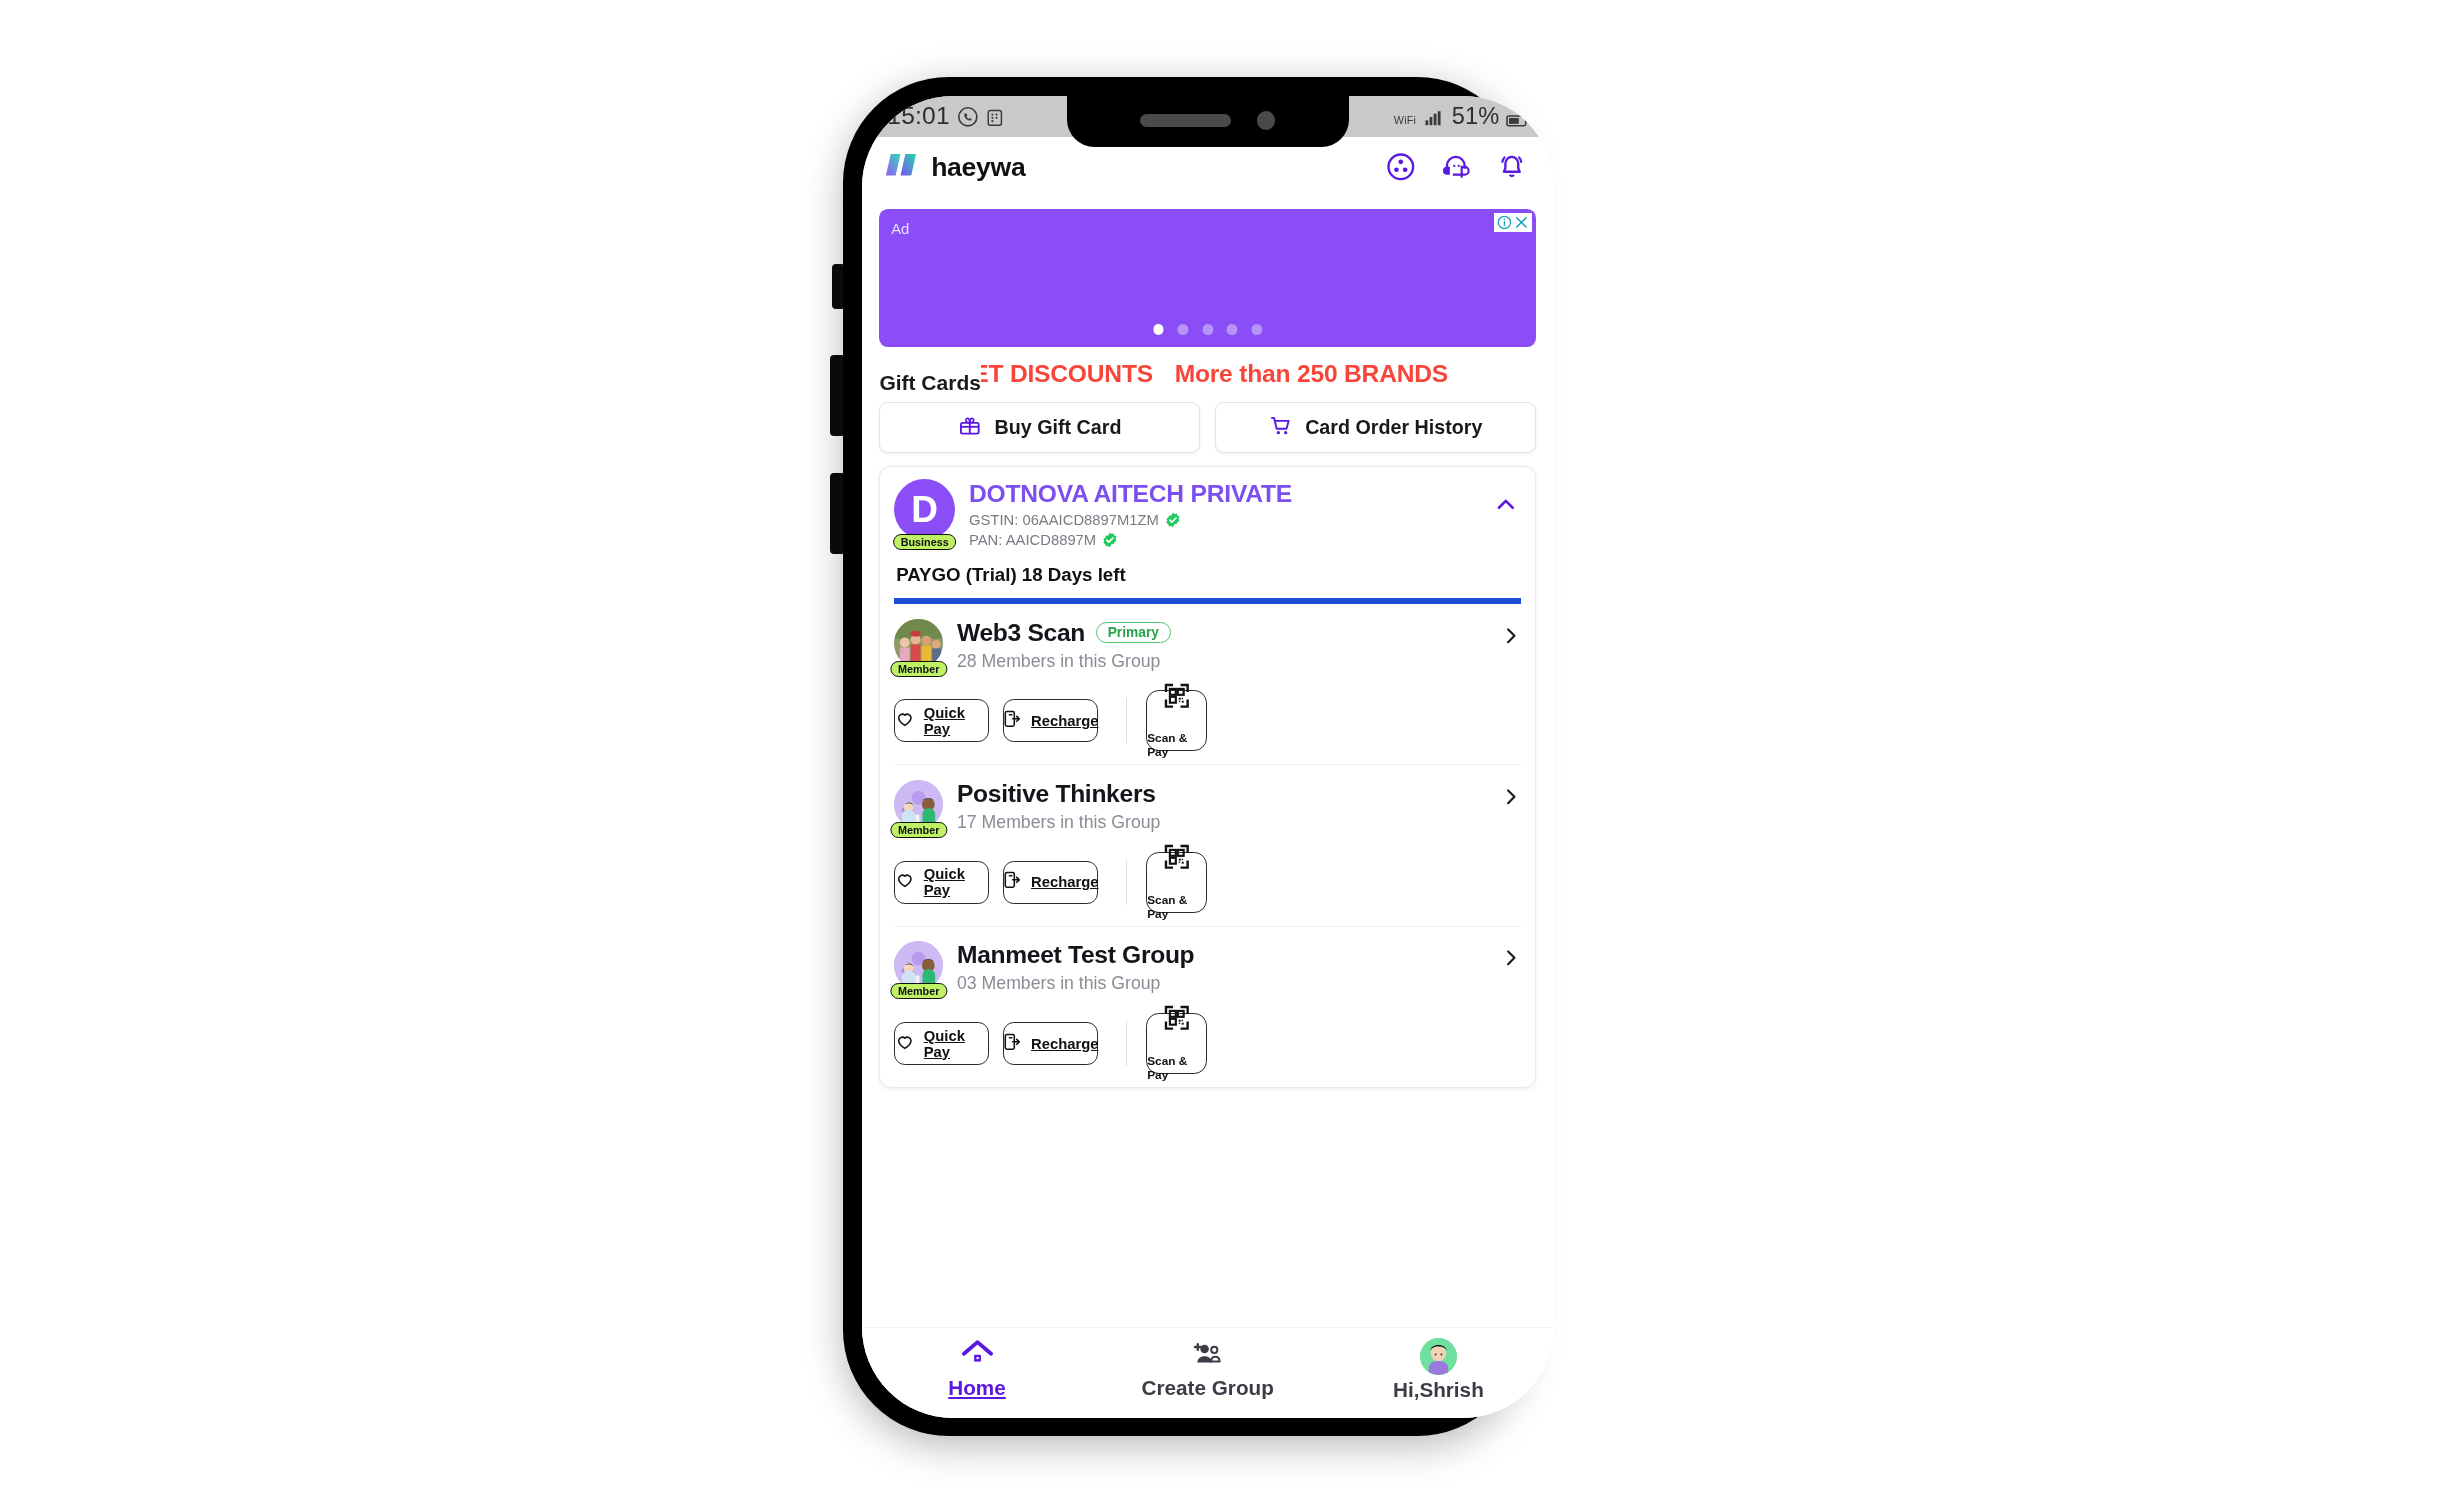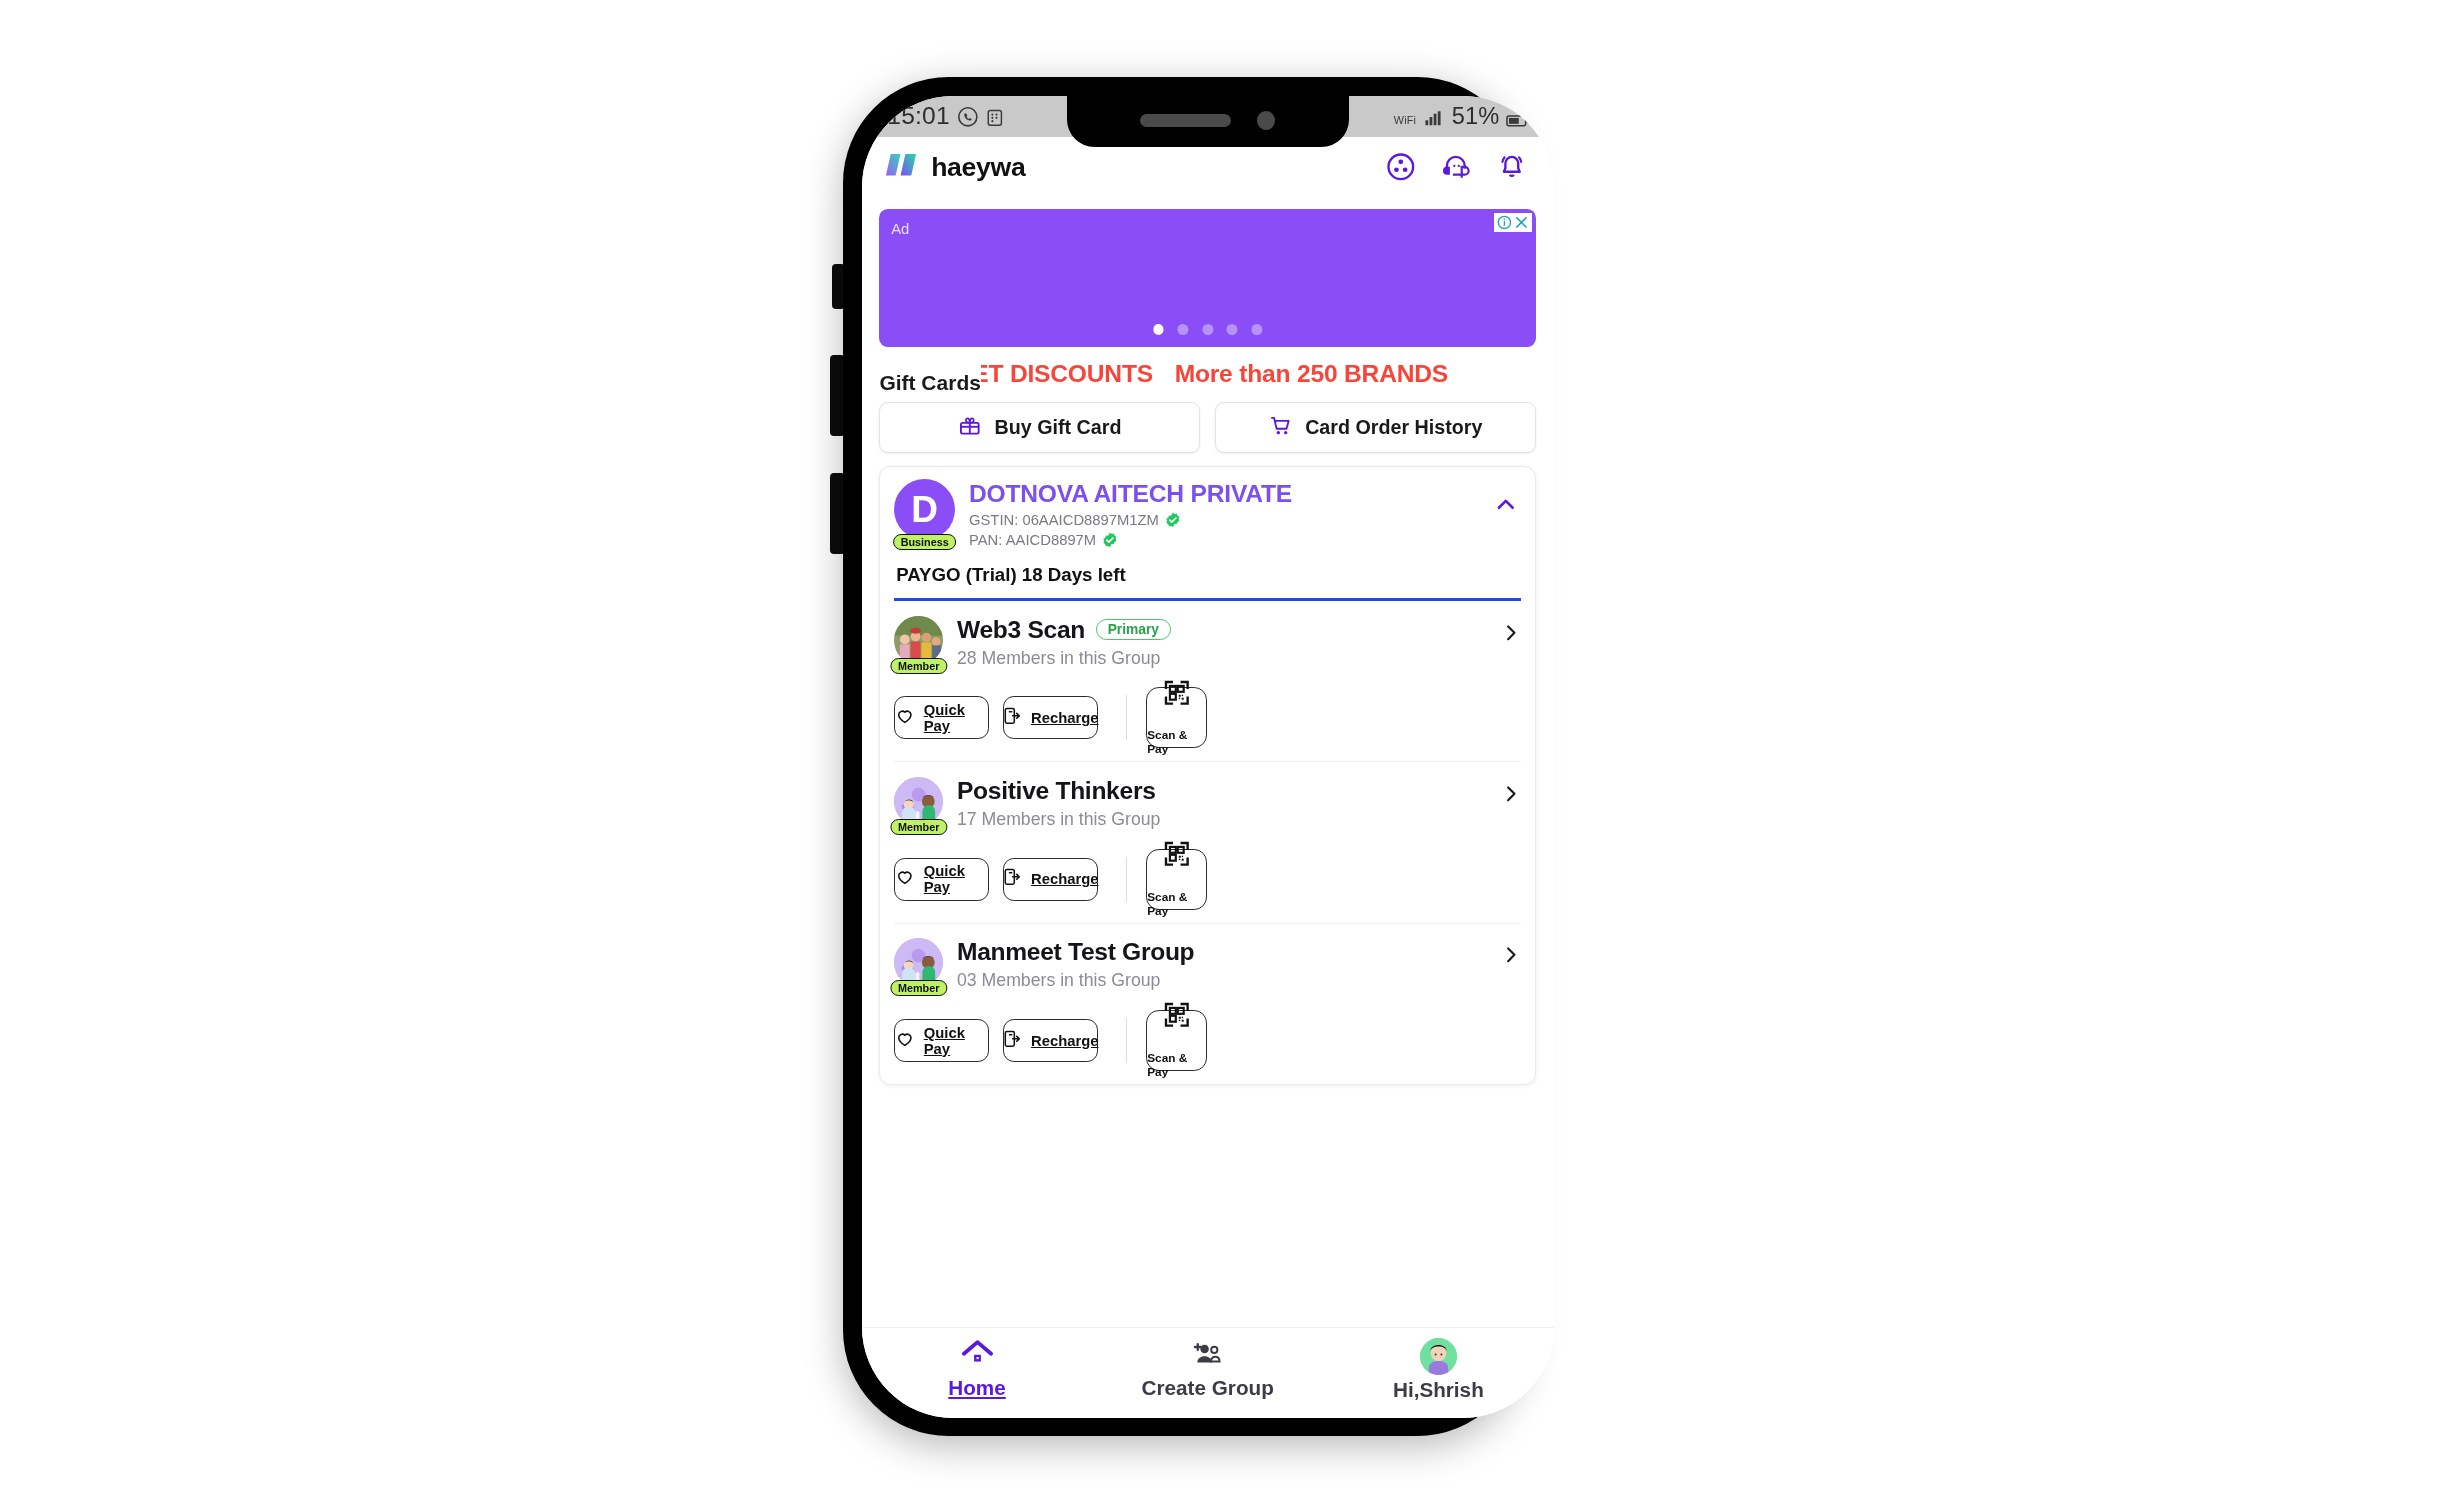--- a/index.html
+++ b/index.html
@@ -204,21 +204,21 @@
   .biz-meta {
     font-size: 14.8px; color: #7a7a84; margin-top: 3.9px;
     display: flex; align-items: center; gap: 5.9px;
   }
   .verif { width: 15.8px; height: 15.8px; flex: 0 0 auto; }
   .biz-collapse { flex: 0 0 auto; padding: 13.8px 3.9px 0 5.9px; }
 
   .paygo {
     font-size: 18.7px; font-weight: 700; color: #111;
     padding: 13.8px 2px 11.8px 2px;
-    border-bottom: 3px solid #1d4ed8;
+    border-bottom: 6px solid #1d4ed8;
   }
 
   
   .group { padding: 14.8px 0 12.8px 0; border-bottom: 1px solid #eeeef1; }
   .group:last-child { border-bottom: none; }
   .grp-head { display: flex; align-items: flex-start; gap: 13.8px; }
   .grp-ava-wrap { position: relative; width: 49px; flex: 0 0 auto; padding-bottom: 8.9px; }
   .grp-ava {
     width: 49px; height: 49px; border-radius: 50%;
     overflow: hidden; background: #cdb9f3;

